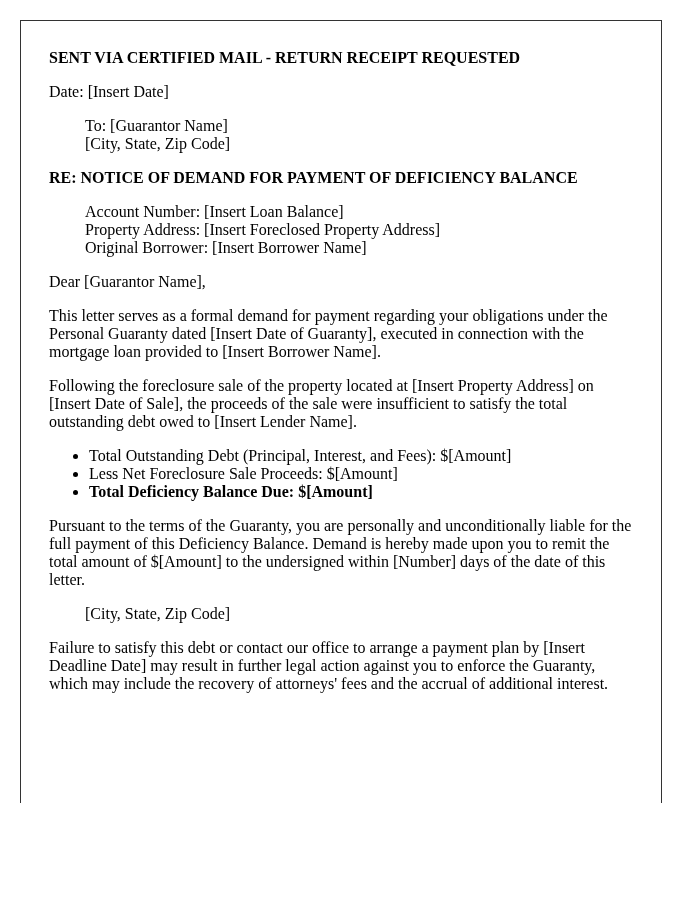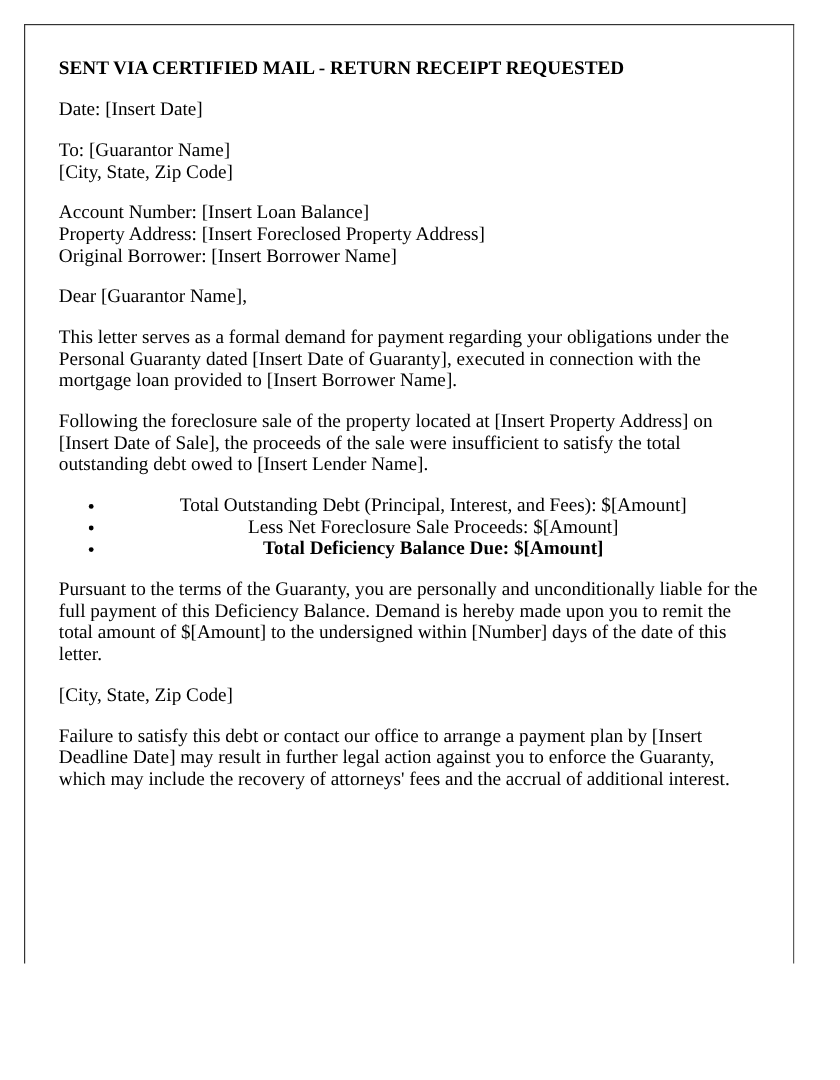--- a/index.html
+++ b/index.html
@@ -38,48 +38,49 @@
     margin: 16px 0;
   }
   .letter p.first {
     margin-top: 8px;
   }
   .heading {
     font-weight: bold;
   }
   .line {
     display: block;
+    margin-left: 36px;
   }
   .letter ul {
     margin: 16px 0;
     padding-left: 40px;
   }
   .letter ul li {
     margin: 0;
-    text-align: center;
   }
   .letter ul li.bold {
     font-weight: bold;
   }
 </style>
 </head>
 <body>
 
 <div class="viewport">
   <div class="letter">
 
     <p class="heading first">SENT VIA CERTIFIED MAIL - RETURN RECEIPT REQUESTED</p>
 
     <p>Date: [Insert Date]</p>
 
     <p>
       <span class="line">To: [Guarantor Name]</span>
       <span class="line">[City, State, Zip Code]</span>
     </p>
 
+    <p class="heading">RE: NOTICE OF DEMAND FOR PAYMENT OF DEFICIENCY BALANCE</p>
 
     <p>
       <span class="line">Account Number: [Insert Loan Balance]</span>
       <span class="line">Property Address: [Insert Foreclosed Property Address]</span>
       <span class="line">Original Borrower: [Insert Borrower Name]</span>
     </p>
 
     <p>Dear [Guarantor Name],</p>
 
     <p>This letter serves as a formal demand for payment regarding your obligations under the Personal Guaranty dated [Insert Date of Guaranty], executed in connection with the mortgage loan provided to [Insert Borrower Name].</p>

